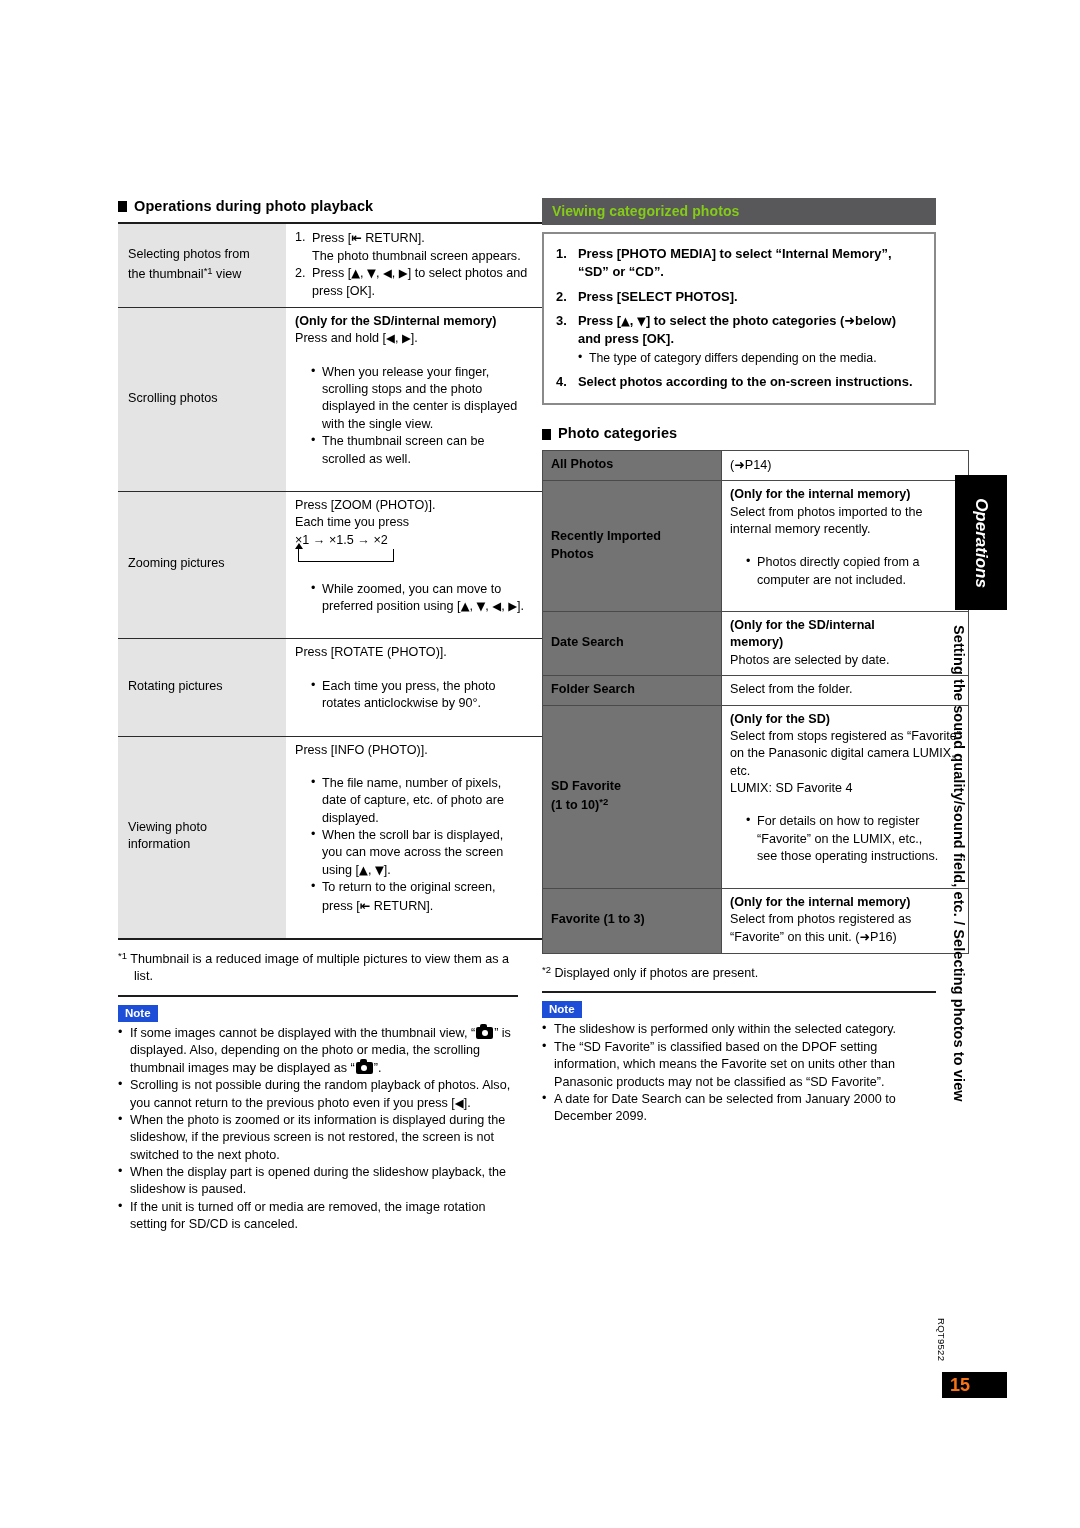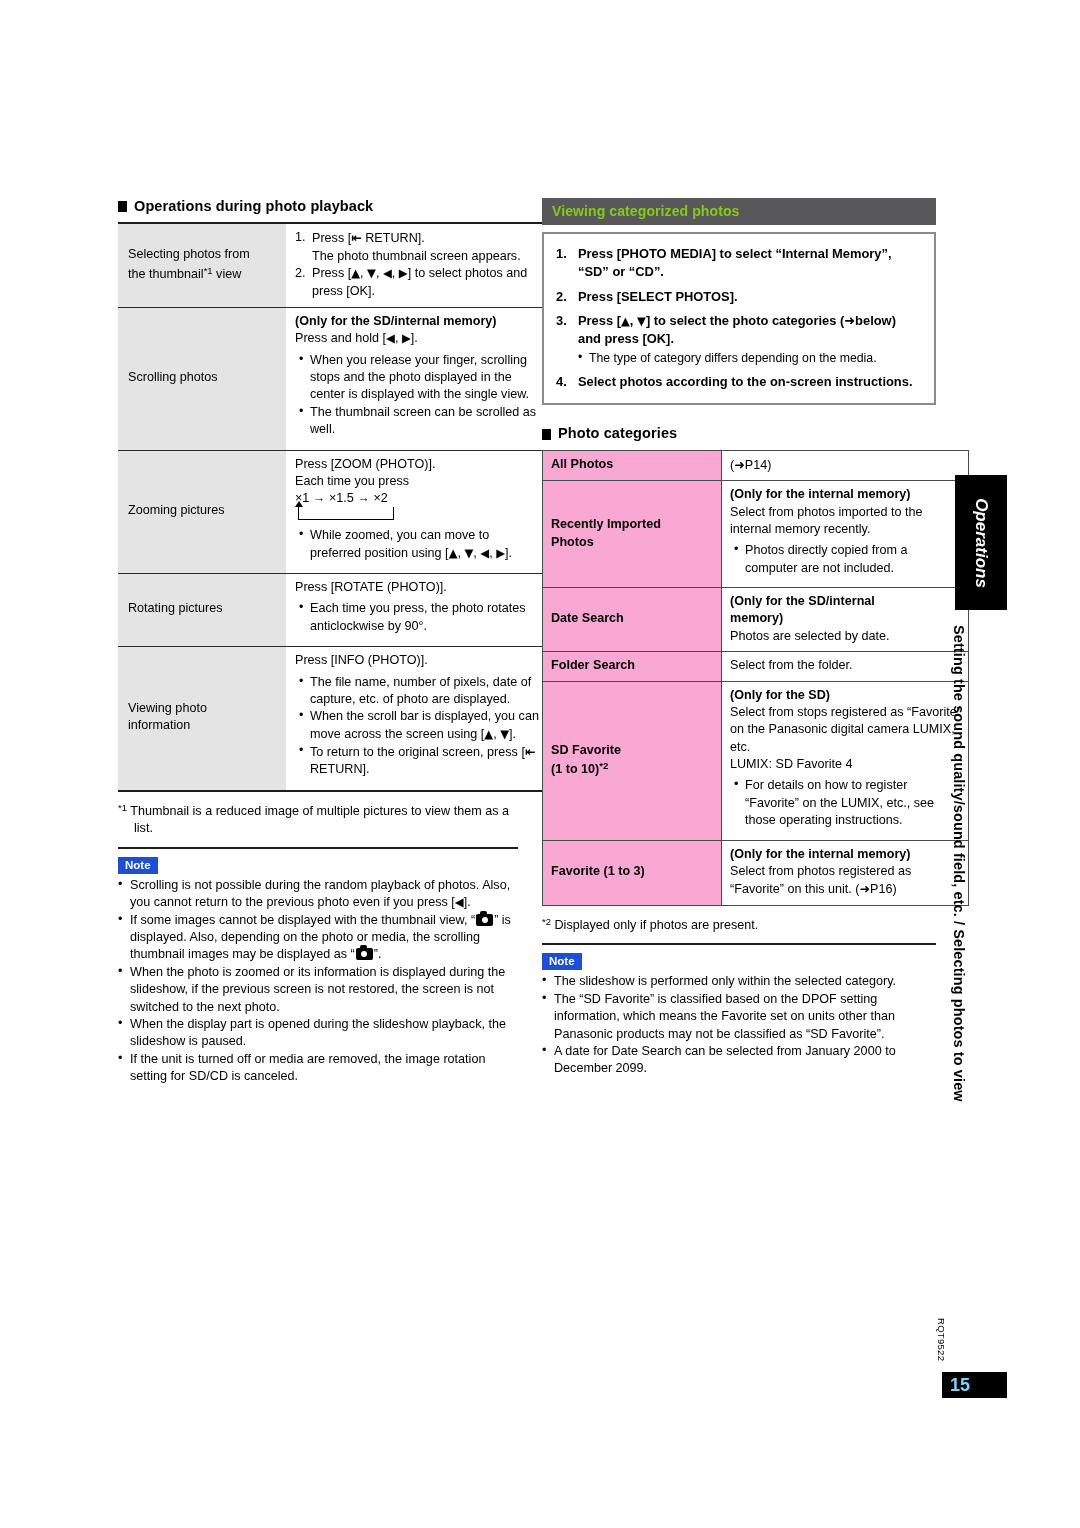--- a/index.html
+++ b/index.html
@@ -98,21 +98,21 @@
     border-top: 2.2px solid #1d1d1d;
   }
   table.ops tr.rule-bot > td {
     border-bottom: 2.2px solid #1d1d1d;
   }
 
   .blk { font-weight: bold; }
 
   ul.b {
     list-style: none;
-    margin: 4px;
+    margin: 16px;
     padding: 0;
   }
   ul.b > li {
     position: relative;
     padding-left: 11px;
     margin: 0;
   }
   ul.b > li::before {
     content: "\2022";
     position: absolute;
@@ -287,21 +287,21 @@
   }
   table.cats td {
     border: 1.6px solid #4a4a4a;
     vertical-align: top;
     font-size: 12.6px;
     line-height: 1.38;
     padding: 5px 7px 6px 8px;
   }
   table.cats td.k {
     width: 163px;
-    background: #f9a8d4;
+    background: #737373;
     font-weight: bold;
     vertical-align: middle;
   }
   table.cats td.v {
     width: 231px;
     background: #ffffff;
   }
 
   
   .tab-black {
@@ -361,21 +361,21 @@
     font-size: 9.5px;
     letter-spacing: 0.3px;
   }
   .pagenum {
     position: absolute;
     left: 942px;
     top: 1372px;
     width: 65px;
     height: 26px;
     background: #000;
-    color: #7dd3fc;
+    color: #f97316;
     font-size: 18px;
     font-weight: bold;
     display: flex;
     align-items: center;
     padding-left: 8px;
     box-sizing: border-box;
   }
 
   .arr { font-family: "DejaVu Sans", sans-serif; font-size: 11.5px; }
   .rarr { font-family: "DejaVu Sans", sans-serif; }
@@ -464,22 +464,22 @@
 
     <div class="footnote">
       <span class="sup">*1</span> Thumbnail is a reduced image of multiple pictures to view them as a list.
     </div>
 
     <hr class="hr-thick">
 
     <div><span class="note-tag">Note</span></div>
 
     <ul class="notes">
+      <li>If some images cannot be displayed with the thumbnail view, “<span class="cam"></span>” is displayed. Also, depending on the photo or media, the scrolling thumbnail images may be displayed as “<span class="cam"></span>”.</li>
       <li>Scrolling is not possible during the random playback of photos. Also, you cannot return to the previous photo even if you press [<span class="arr">◀</span>].</li>
-      <li>If some images cannot be displayed with the thumbnail view, “<span class="cam"></span>” is displayed. Also, depending on the photo or media, the scrolling thumbnail images may be displayed as “<span class="cam"></span>”.</li>
       <li>When the photo is zoomed or its information is displayed during the slideshow, if the previous screen is not restored, the screen is not switched to the next photo.</li>
       <li>When the display part is opened during the slideshow playback, the slideshow is paused.</li>
       <li>If the unit is turned off or media are removed, the image rotation setting for SD/CD is canceled.</li>
     </ul>
   </div>
 
   <div class="col-right">
 
     <div class="bar-heading">Viewing categorized photos</div>
 

